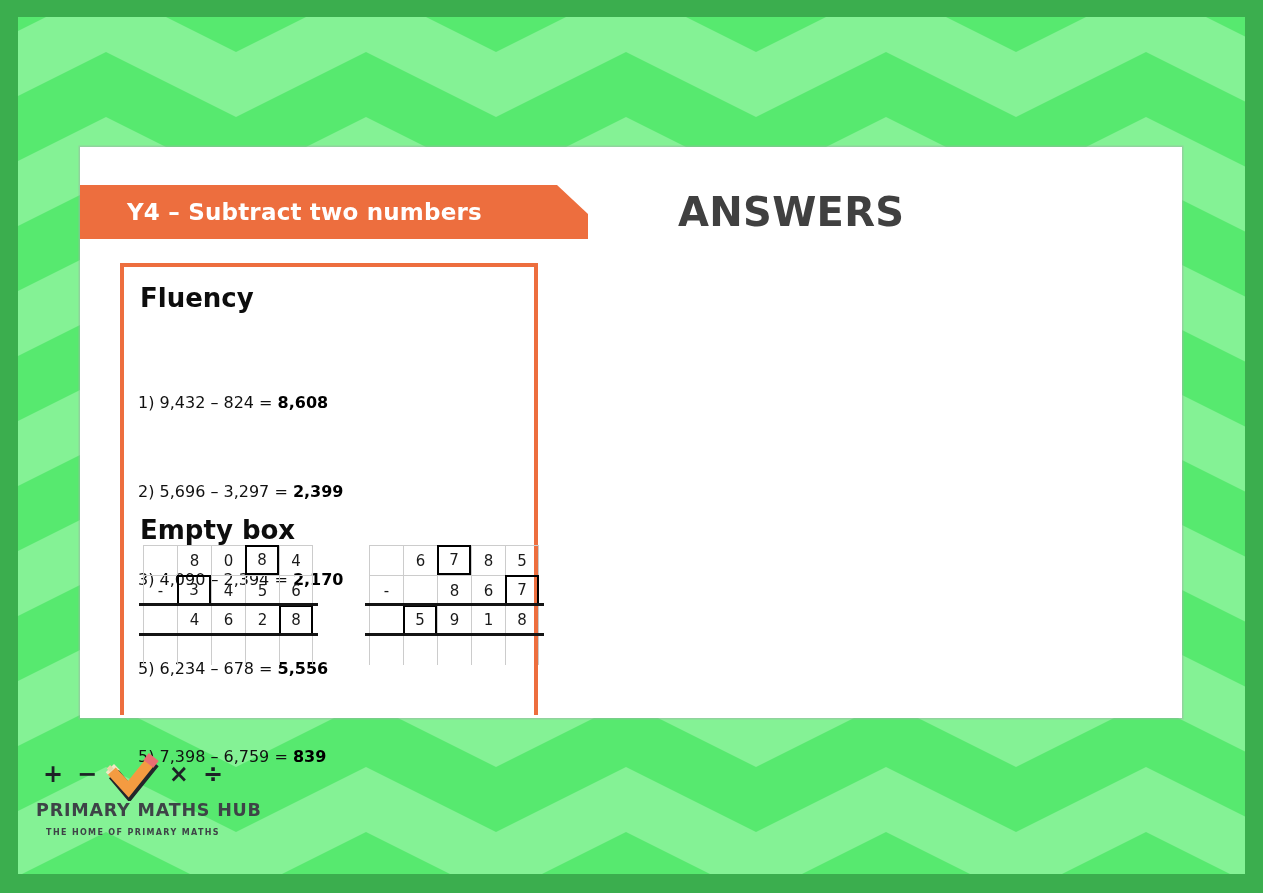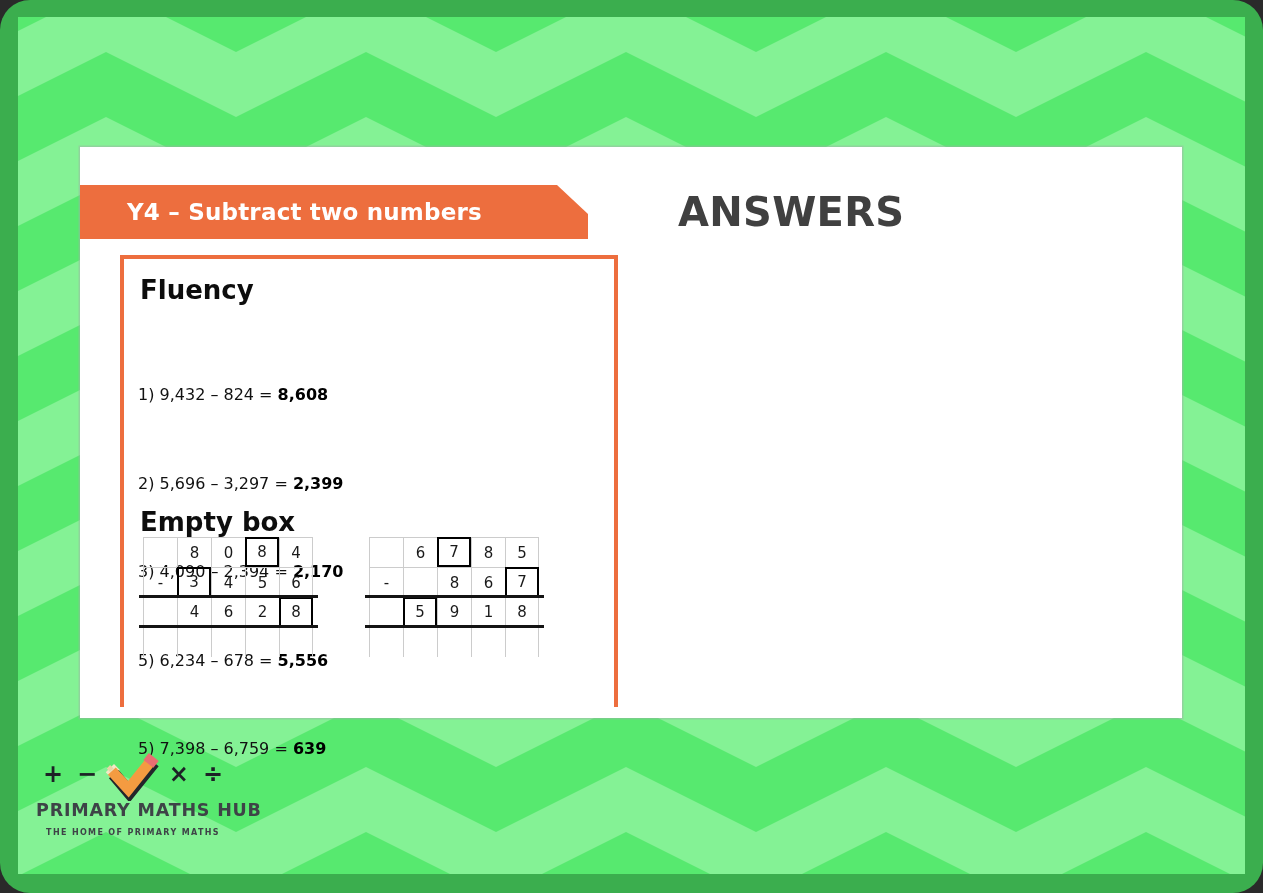--- a/index.html
+++ b/index.html
@@ -1,20 +1,19 @@
 <!DOCTYPE html>
 <html><head>
 <meta charset="utf-8">
 <style>
   html,body{margin:0;padding:0;background:#2a2a2a;}
   .stage{
     position:relative;width:1263px;height:893px;overflow:hidden;
     background:#3BAE4E;
     font-family:"DejaVu Sans","Liberation Sans",sans-serif;
-    border-radius:30px;
   }
   .chevrons{position:absolute;left:18px;top:17px;width:1227px;height:857px;display:block;}
   .card{
     position:absolute;left:80px;top:147px;width:1102px;height:571px;
     background:#ffffff;box-shadow:0 0 0 1.5px rgba(160,172,166,0.45);
   }
   .banner{
     position:absolute;left:80px;top:185px;width:508px;height:54px;
     background:#ED6E3E;
     clip-path:polygon(0 0, calc(100% - 31px) 0, 100% 29px, 100% 100%, 0 100%);
@@ -22,21 +21,21 @@
   }
   .banner-title{
     color:#ffffff;font-weight:bold;font-size:23px;letter-spacing:0.2px;
     padding-left:47px;white-space:nowrap;
   }
   .answers{
     position:absolute;left:678px;top:192px;
     font-size:40px;font-weight:bold;color:#404040;letter-spacing:0.3px;line-height:1;
   }
   .fluency-box{
-    position:absolute;left:120px;top:255px;width:498px;height:452px;
+    position:absolute;left:120px;top:263px;width:418px;height:452px;
     border:4px solid #ED6E3E;border-bottom:none;box-sizing:border-box;
   }
   .fluency-heading,.eb-heading{
     position:absolute;left:16px;font-size:26px;font-weight:bold;color:#0d0d0d;line-height:1;
   }
   .fluency-heading{top:18px;}
   .eb-heading{top:222px;margin-top:28px;}
   .fluency-list{
     position:absolute;left:14px;top:62px;
     font-size:16px;line-height:29.5px;color:#111;white-space:pre;
@@ -92,21 +91,21 @@
   <div class="answers">ANSWERS</div>
 
   <div class="fluency-box">
     <div class="fluency-heading">Fluency</div>
 
     <div class="fluency-list">
       <div class="fluency-line"><span>1) 9,432 – 824 = </span><b>8,608</b></div>
       <div class="fluency-line"><span>2) 5,696 – 3,297 = </span><b>2,399</b></div>
       <div class="fluency-line"><span>3) 4,090 – 2,394 = </span><b>2,170</b></div>
       <div class="fluency-line"><span>5) 6,234 – 678 = </span><b>5,556</b></div>
-      <div class="fluency-line"><span>5) 7,398 – 6,759 = </span><b>639</b></div>
+      <div class="fluency-line"><span>5) 7,398 – 6,759 = </span><b>839</b></div>
     </div>
 
     <div class="eb-heading">Empty box</div>
 
     <div class="grids">
       <div class="mini-grid">
           <div class="cell hline"></div>
           <div class="cell hline">8</div>
           <div class="cell hline">0</div>
           <div class="cell hline boxed">8</div>

